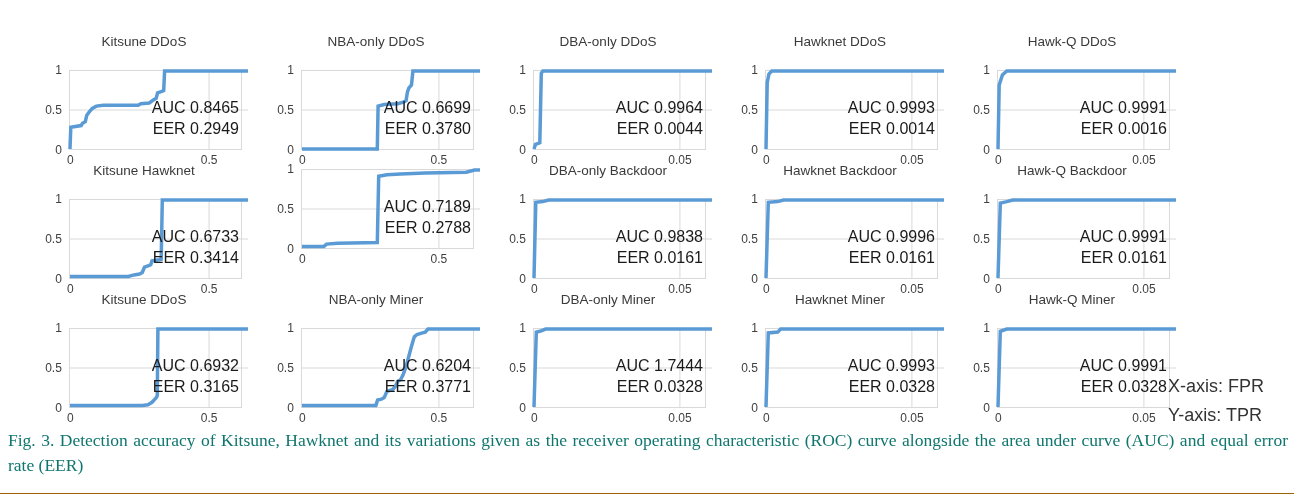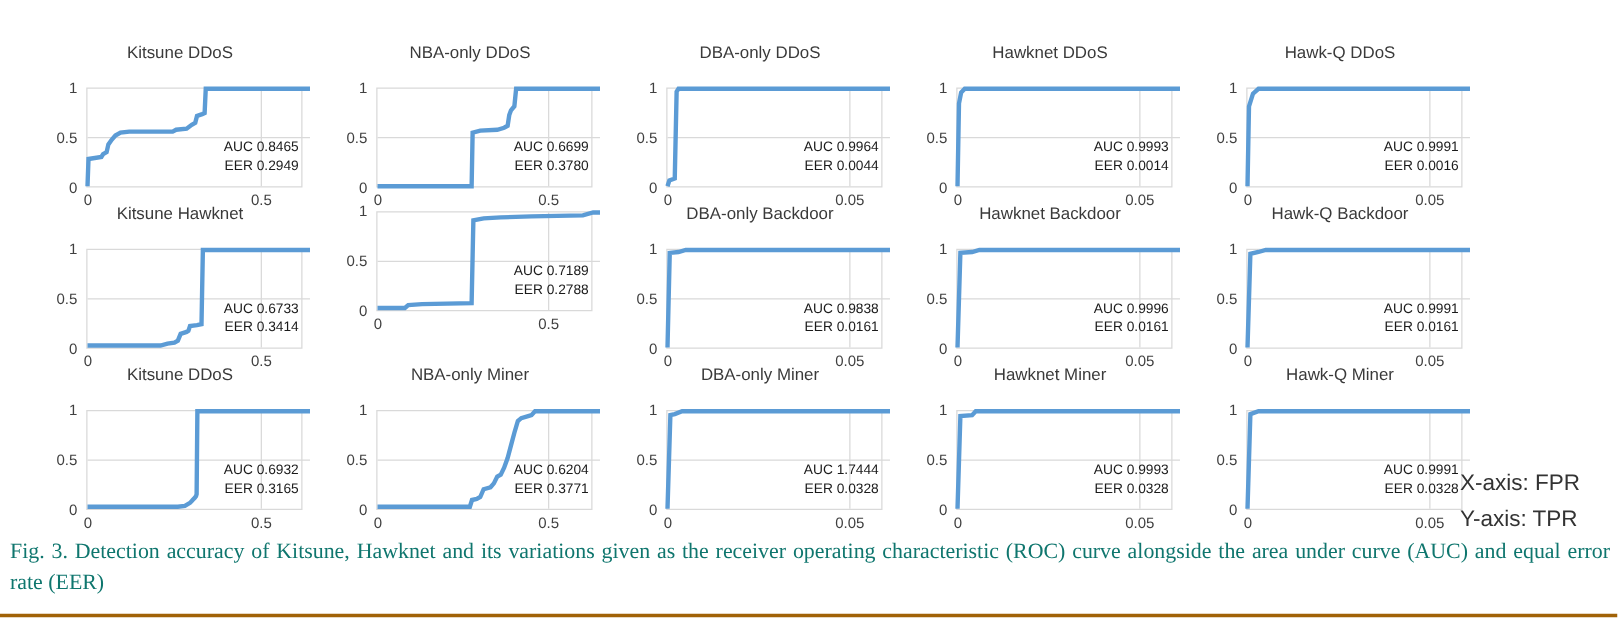--- a/index.html
+++ b/index.html
@@ -1,29 +1,29 @@
 <!DOCTYPE html>
 <html><head>
 <meta charset="utf-8">
 <style>
   html,body{margin:0;padding:0;background:#ffffff;}
   #page{position:relative;width:1294px;height:494px;background:#fff;overflow:hidden;
-        font-family:"Liberation Sans",sans-serif;border-bottom:3px solid #a16207;box-sizing:border-box;}
+        font-family:"Liberation Sans",sans-serif;border-bottom:1px solid #a16207;box-sizing:border-box;}
   #plots-grid{position:absolute;left:10px;top:26px;display:grid;
               grid-template-columns:repeat(5,232px);grid-auto-rows:129px;}
   .plot{position:relative;padding-left:30px;width:202px;}
   .ptitle{height:22px;padding-top:8px;width:208px;text-align:center;
           font-size:13.5px;color:#3a3a3a;white-space:nowrap;}
   .prow{position:relative;margin-top:14px;display:flex;}
   .yticks{position:relative;width:30px;font-size:12px;color:#404040;}
   .yticks span{position:absolute;right:7px;transform:translateY(-50%);}
   .yt0{top:0;} .yt1{top:50%;} .yt2{top:100%;}
   .parea{position:relative;width:178px;height:78px;border:1px solid #d9d9d9;background:#fff;}
   svg.curve{position:absolute;left:0;top:0;overflow:visible;display:block;}
-  .metrics{position:absolute;right:2px;bottom:9px;text-align:right;font-size:11px;
+  .metrics{position:absolute;right:2px;bottom:9px;text-align:right;font-size:16px;
            color:#1a1a1a;line-height:1.3;white-space:nowrap;}
   .xticks{position:relative;margin-left:30px;width:178px;height:18px;
           font-size:12px;color:#404040;}
   .xtick-0{position:absolute;left:-3px;top:3px;}
   .xtick-g{position:absolute;top:3px;transform:translateX(-50%);}
   #axis-note{position:absolute;left:1168px;top:372px;font-size:18px;color:#333;line-height:1.6;}
   #caption{position:absolute;left:8px;top:428px;width:1280px;
            font-family:"Liberation Serif",serif;font-size:17.5px;color:#0f766e;
            line-height:1.4;text-align:justify;}
 </style>

